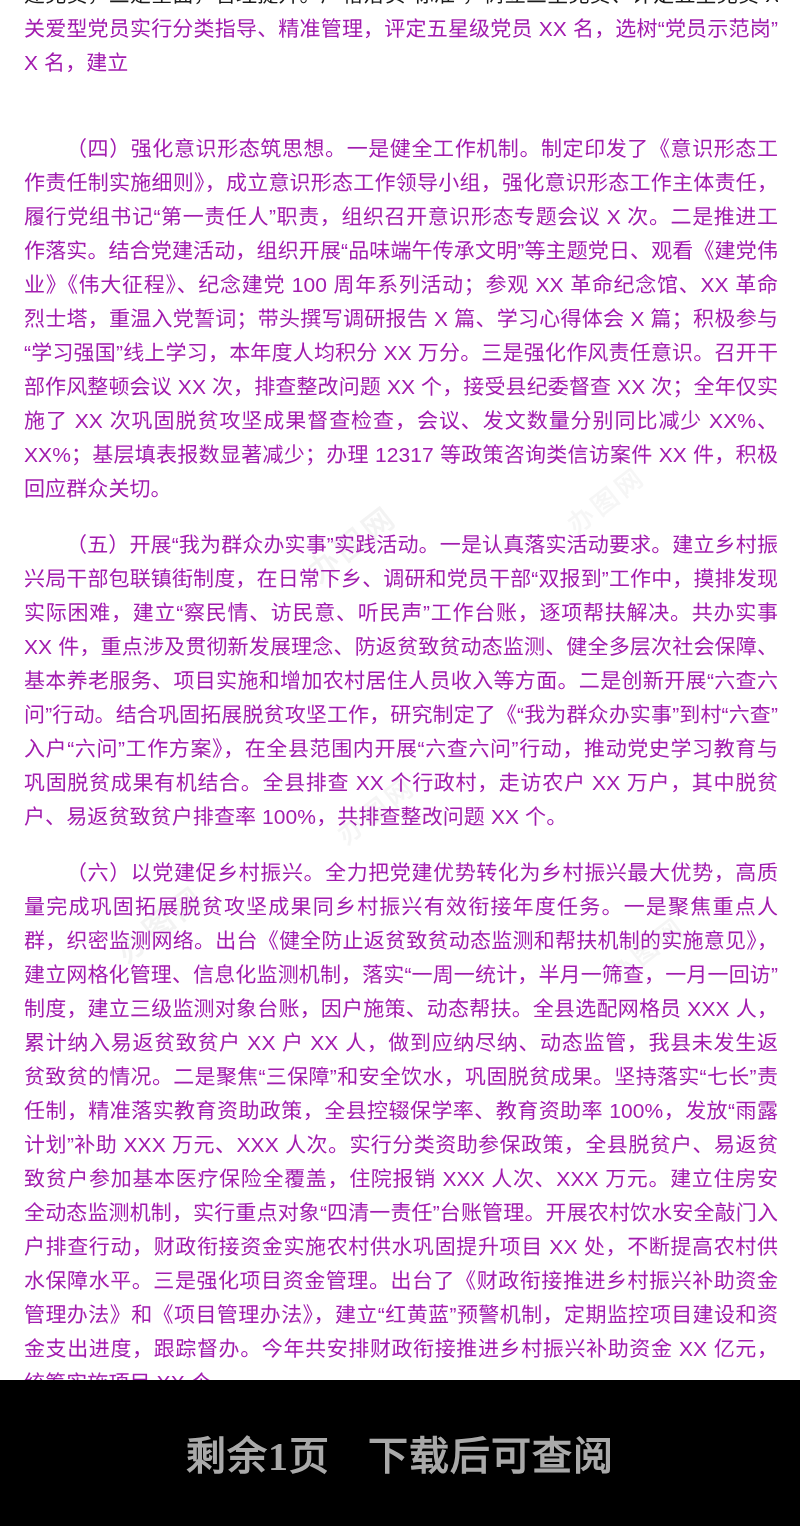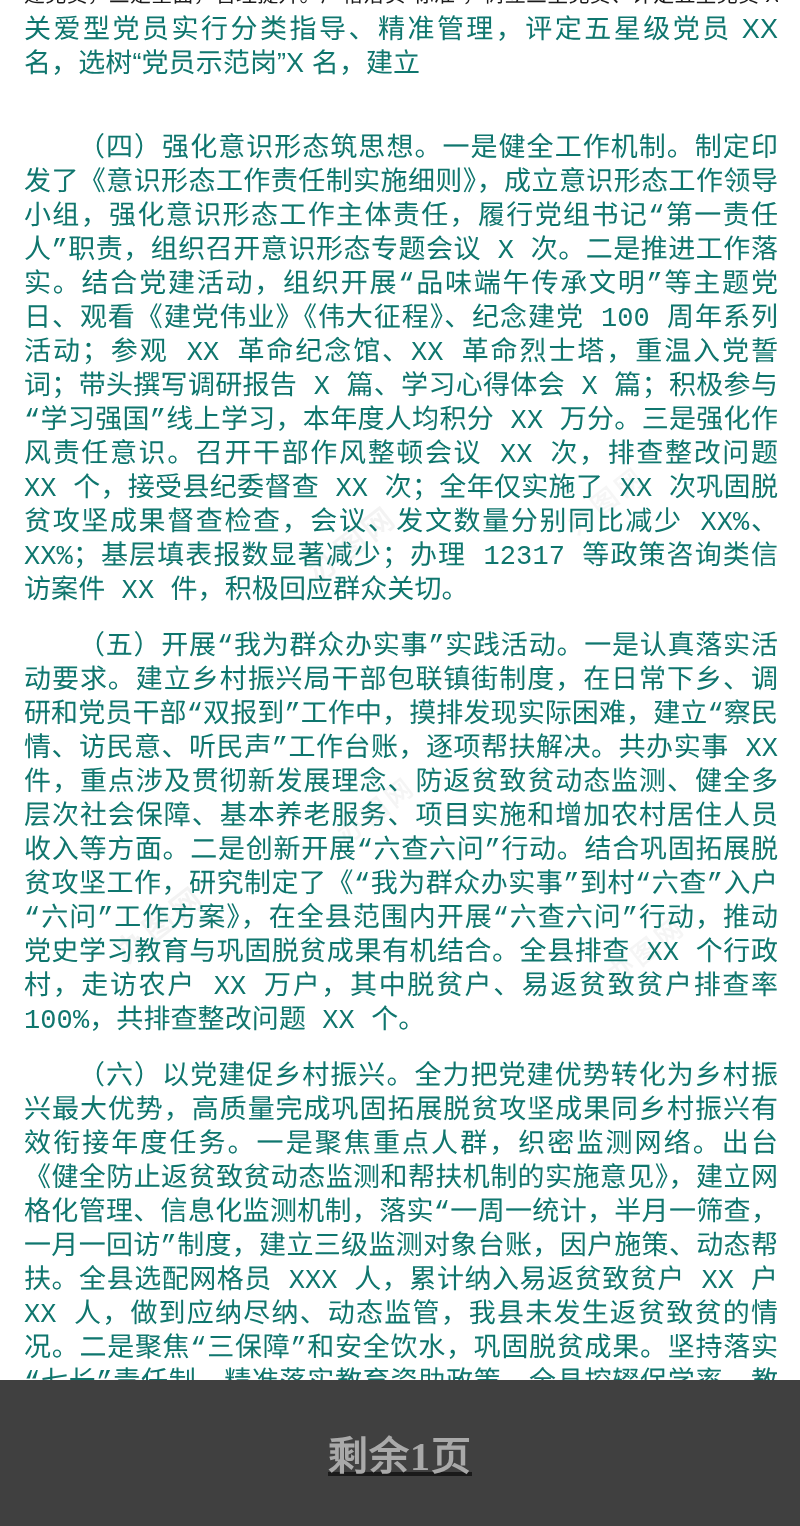--- a/index.html
+++ b/index.html
@@ -74,50 +74,48 @@
     line-height: 34px;
     text-align: justify;
     text-align-last: justify;
     white-space: nowrap;
     color: #1a1a1a;
     letter-spacing: 0.2px;
   }
 
   p.para {
     margin: 0;
-    font-size: 27px;
+    font-size: 21px;
     line-height: 34px;
     text-align: justify;
     text-justify: inter-ideograph;
     letter-spacing: 0.1px;
-    color: #0f766e;
+    color: #a21caf;
   }
   p.para.indent {
     text-indent: 2em;
-    font-family: Liberation Mono, monospace;
   }
   p.para.tight {
     text-indent: 0;
   }
   .gap-md { height: 22px; }
   .gap-lg { height: 30px; }
 
   
   .footer-teaser {
     position: absolute;
     left: 0;
     right: 0;
     bottom: 0;
     height: 146px;
     display: flex;
     align-items: center;
     justify-content: center;
     z-index: 4;
-    background: #404040;
-    text-decoration: underline;
+    background: #000000;
   }
   .teaser-inner {
     display: flex;
     align-items: baseline;
     gap: 38px;
     color: #a9a9a9;
     font-family: "Liberation Serif", "DejaVu Serif", serif;
     font-weight: 700;
     font-size: 40px;
     letter-spacing: 1px;
@@ -159,16 +157,17 @@
 
     <div class="gap-md"></div>
 
     <p class="para indent">（六）以党建促乡村振兴。全力把党建优势转化为乡村振兴最大优势，高质量完成巩固拓展脱贫攻坚成果同乡村振兴有效衔接年度任务。一是聚焦重点人群，织密监测网络。出台《健全防止返贫致贫动态监测和帮扶机制的实施意见》，建立网格化管理、信息化监测机制，落实“一周一统计，半月一筛查，一月一回访”制度，建立三级监测对象台账，因户施策、动态帮扶。全县选配网格员 XXX 人，累计纳入易返贫致贫户 XX 户 XX 人，做到应纳尽纳、动态监管，我县未发生返贫致贫的情况。二是聚焦“三保障”和安全饮水，巩固脱贫成果。坚持落实“七长”责任制，精准落实教育资助政策，全县控辍保学率、教育资助率 100%，发放“雨露计划”补助 XXX 万元、XXX 人次。实行分类资助参保政策，全县脱贫户、易返贫致贫户参加基本医疗保险全覆盖，住院报销 XXX 人次、XXX 万元。建立住房安全动态监测机制，实行重点对象“四清一责任”台账管理。开展农村饮水安全敲门入户排查行动，财政衔接资金实施农村供水巩固提升项目 XX 处，不断提高农村供水保障水平。三是强化项目资金管理。出台了《财政衔接推进乡村振兴补助资金管理办法》和《项目管理办法》，建立“红黄蓝”预警机制，定期监控项目建设和资金支出进度，跟踪督办。今年共安排财政衔接推进乡村振兴补助资金 XX 亿元，统筹实施项目 XX 个。</p>
 
   </div>
 
   <div class="footer-teaser">
     <div class="teaser-inner">
       <span class="teaser-left">剩余1页</span>
+      <span class="teaser-right">下载后可查阅</span>
     </div>
   </div>
 
 </div>
 
 </body></html>

